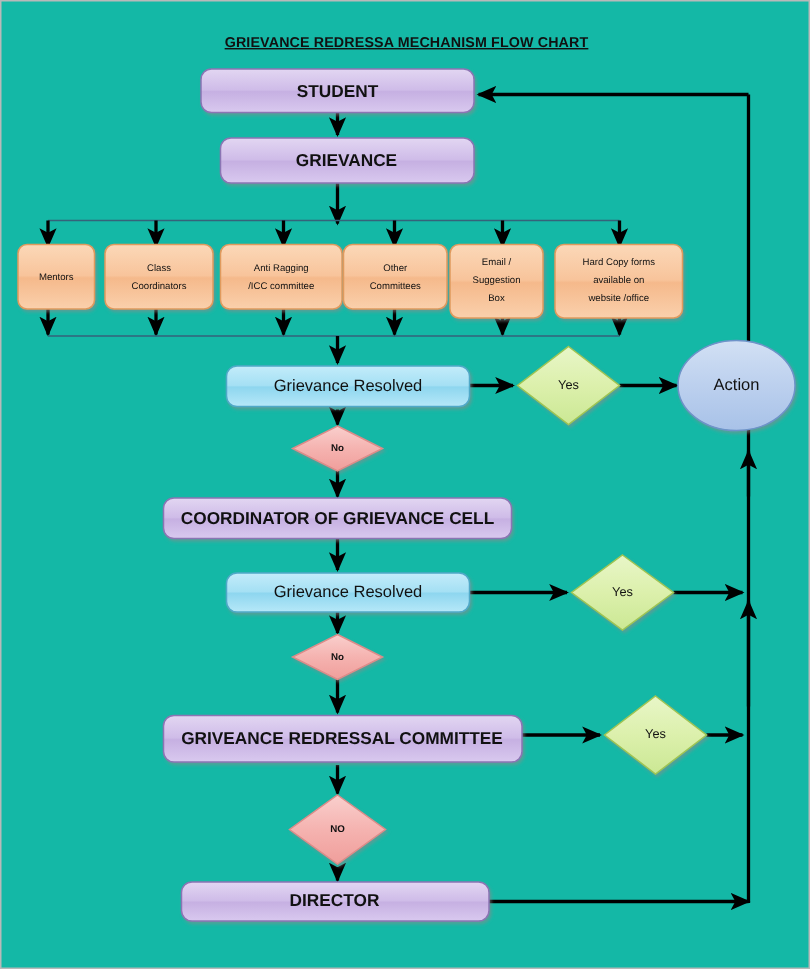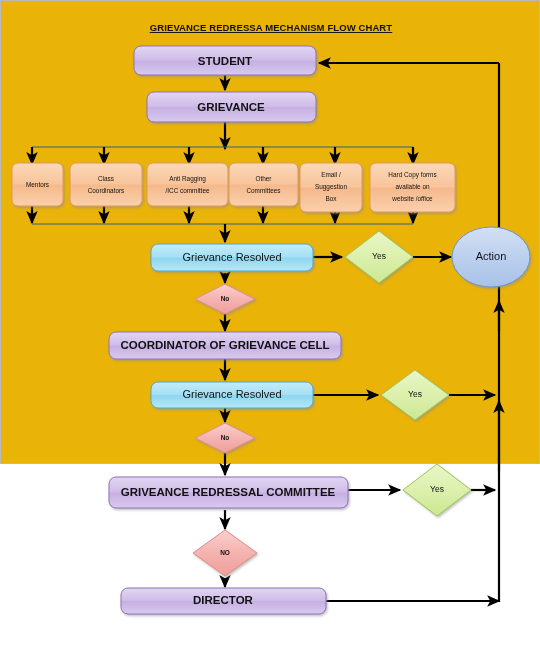--- a/index.html
+++ b/index.html
@@ -9,22 +9,22 @@
   }
   body {
     width: 540px;
     height: 646px;
     font-family: "Liberation Sans", sans-serif;
     overflow: hidden;
   }
   #chart-root {
     position: relative;
     width: 540px;
-    height: 464px;
-    background: #eab308;
+    height: 646px;
+    background: #14b8a6;
     border: 1px solid #b9b9b9;
     box-sizing: border-box;
     padding-left: 32px;
   }
   svg#flow {
     position: absolute;
     left: 0;
     top: 0;
     width: 540px;
     height: 646px;

